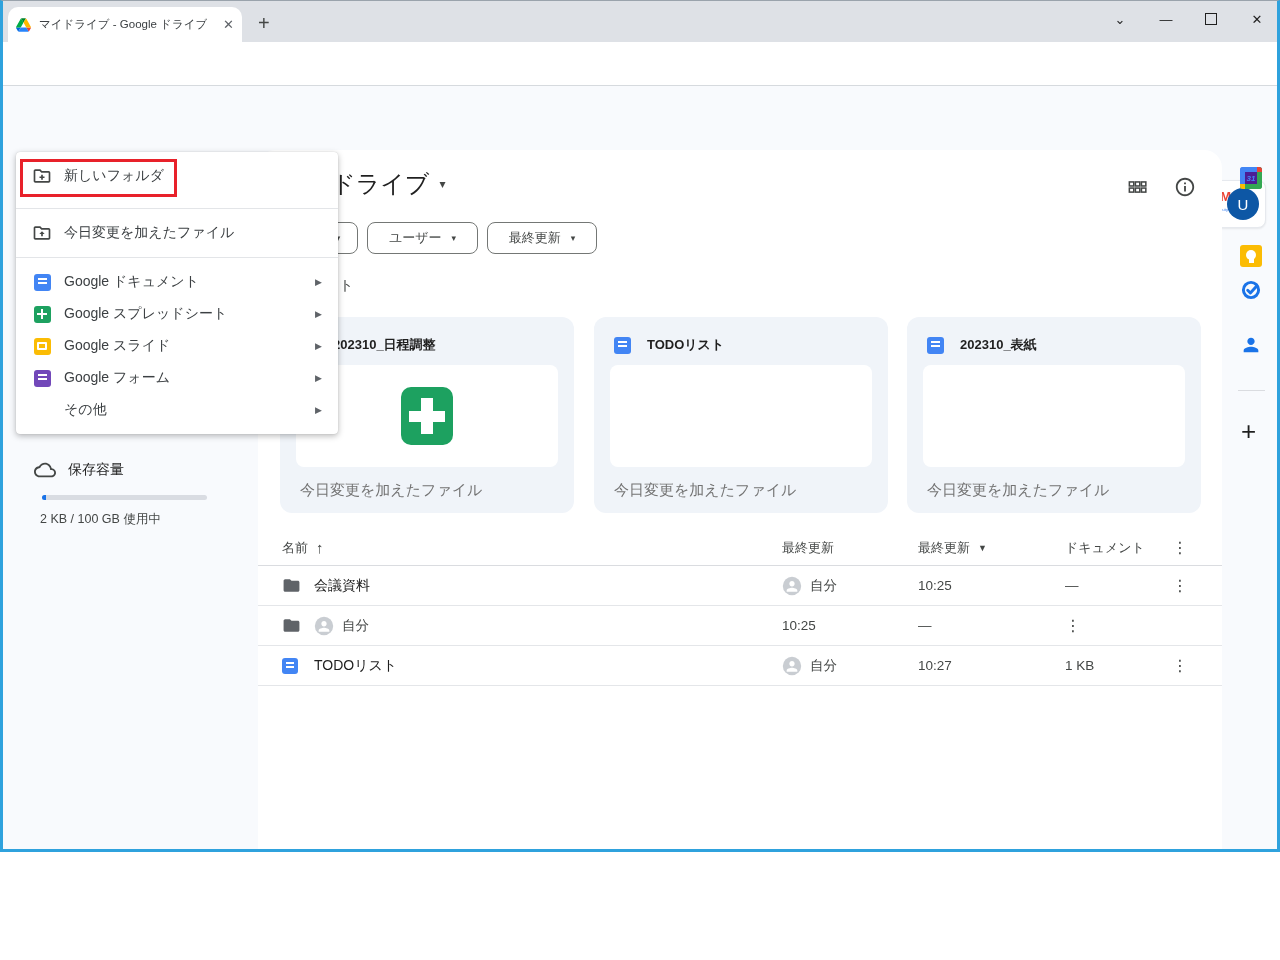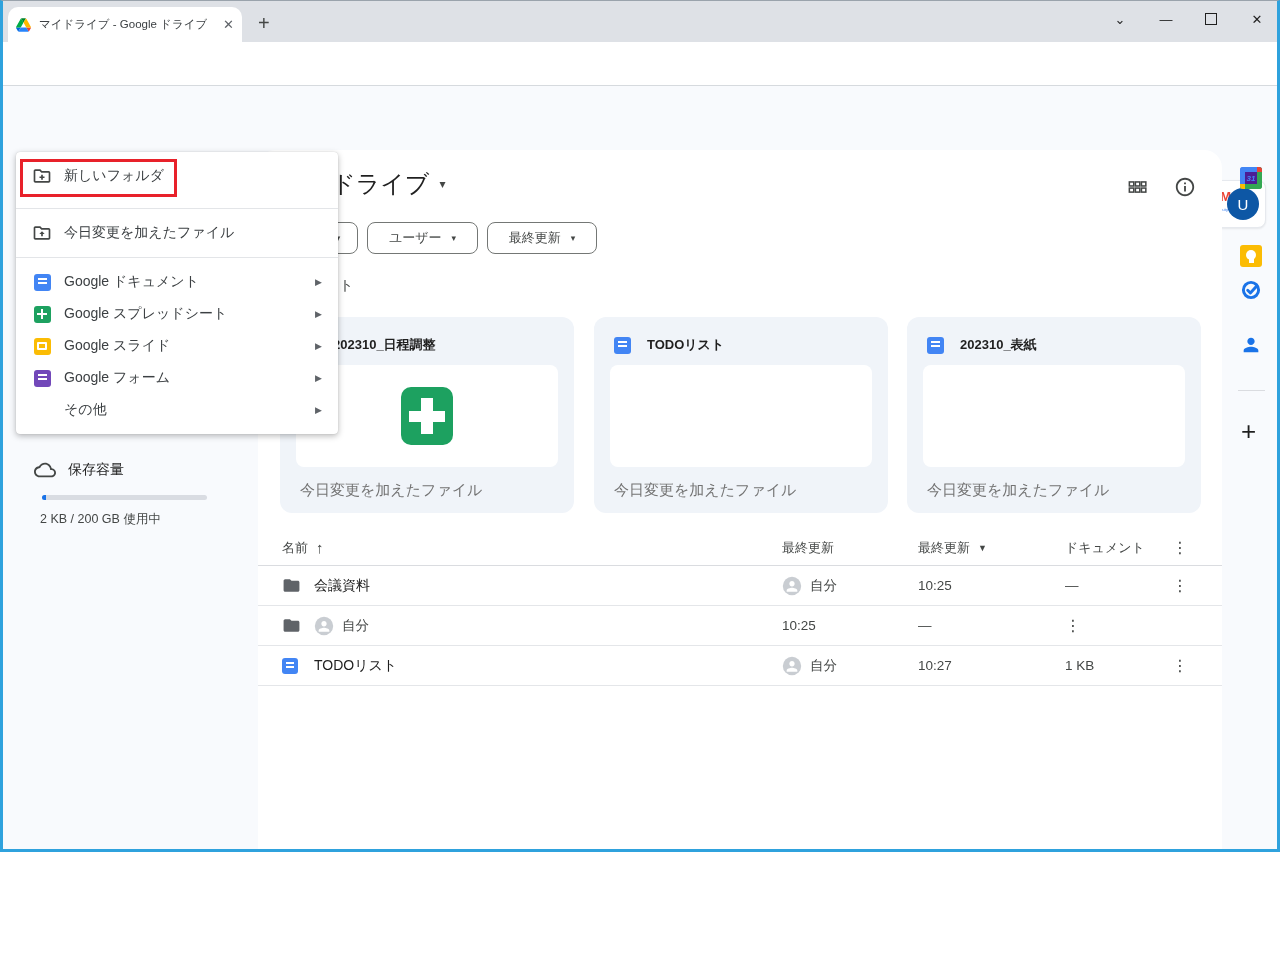--- a/index.html
+++ b/index.html
@@ -312,21 +312,21 @@
 
   <div class="storage-row">
     <svg class="ic" style="color:#444746" width="22" height="22">
         <use href="#s-cloud"></use>
       </svg>
     <span class="storage-label">保存容量</span>
   </div>
   <div class="storage-bar">
       <div class="storage-fill"></div>
     </div>
-  <div class="storage-usage">2 KB / 200 GB 使用中</div>
+  <div class="storage-usage">2 KB / 100 GB 使用中</div>
 
   <div class="main-card">
     <div class="page-title">
       <span>マイドライブ</span>
       <span class="title-caret">▾</span>
     </div>
     <svg class="ic view-ic" style="left:868px;color:#444746" width="23" height="23">
         <use href="#s-gridview"></use>
       </svg>
     <svg class="ic view-ic" style="left:916px;color:#444746" width="22" height="22">

